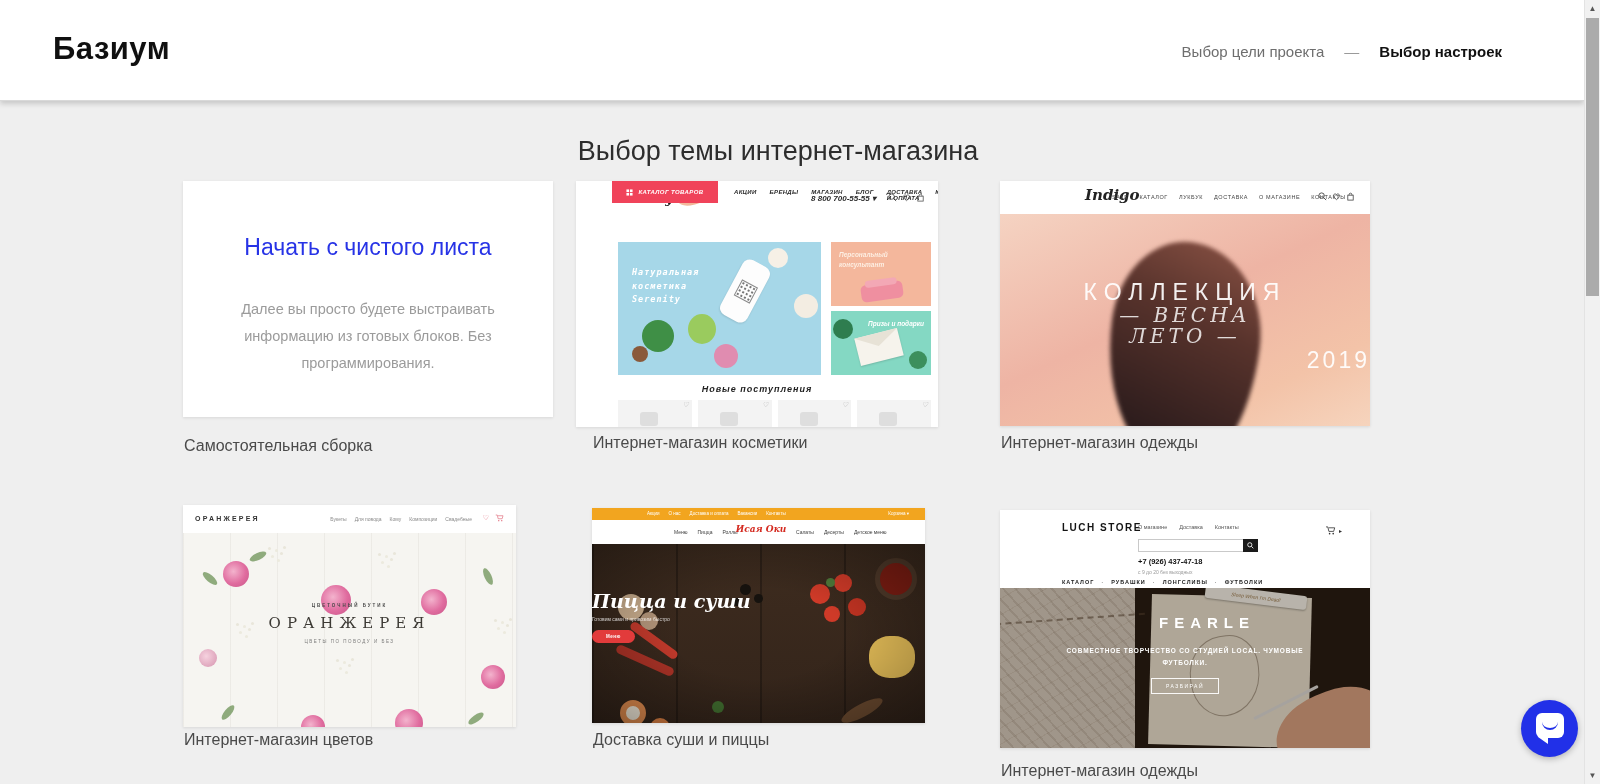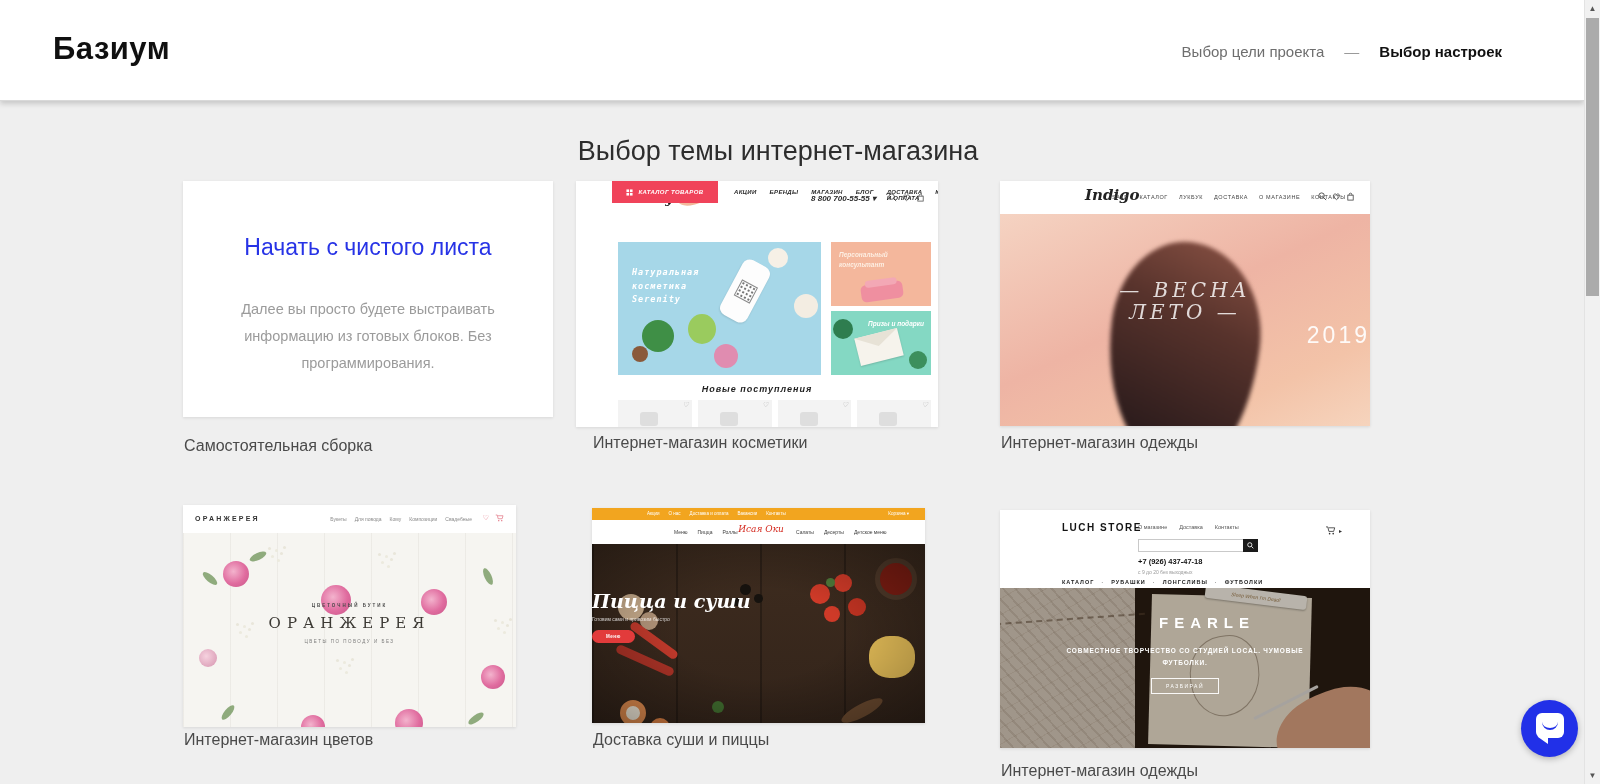--- a/index.html
+++ b/index.html
@@ -107,21 +107,21 @@
   .or-tag2 { font-size:4.5px; letter-spacing:1.5px; color:#7c7c7c; margin-top:7px; }
 
   
   .pz-topbar { position:absolute; left:0; top:0; right:0; height:12px; background:#f2a51f; color:#fff; }
   .pz-topmenu { position:absolute; left:55px; top:3px; display:flex; gap:9px; font-size:4.5px; }
   .pz-cart { position:absolute; right:16px; top:3px; font-size:4.5px; }
   .pz-whitebar { position:absolute; left:0; top:12px; right:0; height:24px; background:#fff; }
   .pz-nav { position:absolute; top:9px; display:flex; gap:10px; font-size:5px; color:#3d3d3d; }
   .pz-navl { left:82px; } .pz-navr { left:204px; }
   .pz-logo { position:absolute; left:138px; top:4px; width:62px; text-align:center; font-family:"DejaVu Serif",serif;
-             font-style:italic; font-weight:normal; font-size:9px; color:#d42a20; }
+             font-style:italic; font-weight:bold; font-size:9px; color:#d42a20; }
   .pz-hero { position:absolute; left:0; top:36px; right:0; bottom:0; background:#3a291d; overflow:hidden;
              background-image:repeating-linear-gradient(90deg, rgba(0,0,0,.28) 0 2px, transparent 2px 84px),
                               linear-gradient(#3e2c1f,#33241a); }
   .pz-vig { position:absolute; inset:0; background:radial-gradient(ellipse at center, rgba(0,0,0,0) 35%, rgba(0,0,0,.38) 100%); }
   .food { position:absolute; border-radius:50%; }
   .chili { position:absolute; height:9px; background:#c0392b; border-radius:6px; }
   .pz-text { position:absolute; left:0; right:0; top:46px; z-index:3; }
   .pz-title { font-family:"DejaVu Serif",serif; font-style:italic; font-weight:bold; font-size:19px; color:#fff; }
   .pz-sub { margin-top:4px; font-size:5px; color:rgba(255,255,255,.78); }
   .pz-btn { display:inline-block; margin-top:8px; background:#e23b3b; color:#fff; font-size:4.5px; font-weight:bold;
@@ -293,20 +293,21 @@
         <path d="M5 8.5C1 5.5 1.2 2.8 3 2.2 4 1.9 5 2.6 5 3.4 5 2.6 6 1.9 7 2.2 8.8 2.8 9 5.5 5 8.5Z" fill="none" stroke="#444" stroke-width=".9"></path>
       </svg>
     <svg width="9" height="9" viewBox="0 0 10 10">
         <rect x="2" y="3.5" width="6" height="5.5" fill="none" stroke="#444" stroke-width=".9"></rect>
         <path d="M3.5 3.5V2.8a1.5 1.5 0 0 1 3 0v.7" fill="none" stroke="#444" stroke-width=".9"></path>
       </svg>
   </span>
   <div class="in-hero">
     <div class="in-girl"></div>
     <div class="in-text">
+      <div class="in-line1">КОЛЛЕКЦИЯ</div>
       <div class="in-line2">— ВЕСНА</div>
       <div class="in-line3">ЛЕТО —</div>
       <div class="in-line4">2019</div>
     </div>
   </div>
 </div>
 <div class="card-label l3">Интернет-магазин одежды</div>
 
 <div class="card c4">
   <span class="abs or-logo">ОРАНЖЕРЕЯ</span>

